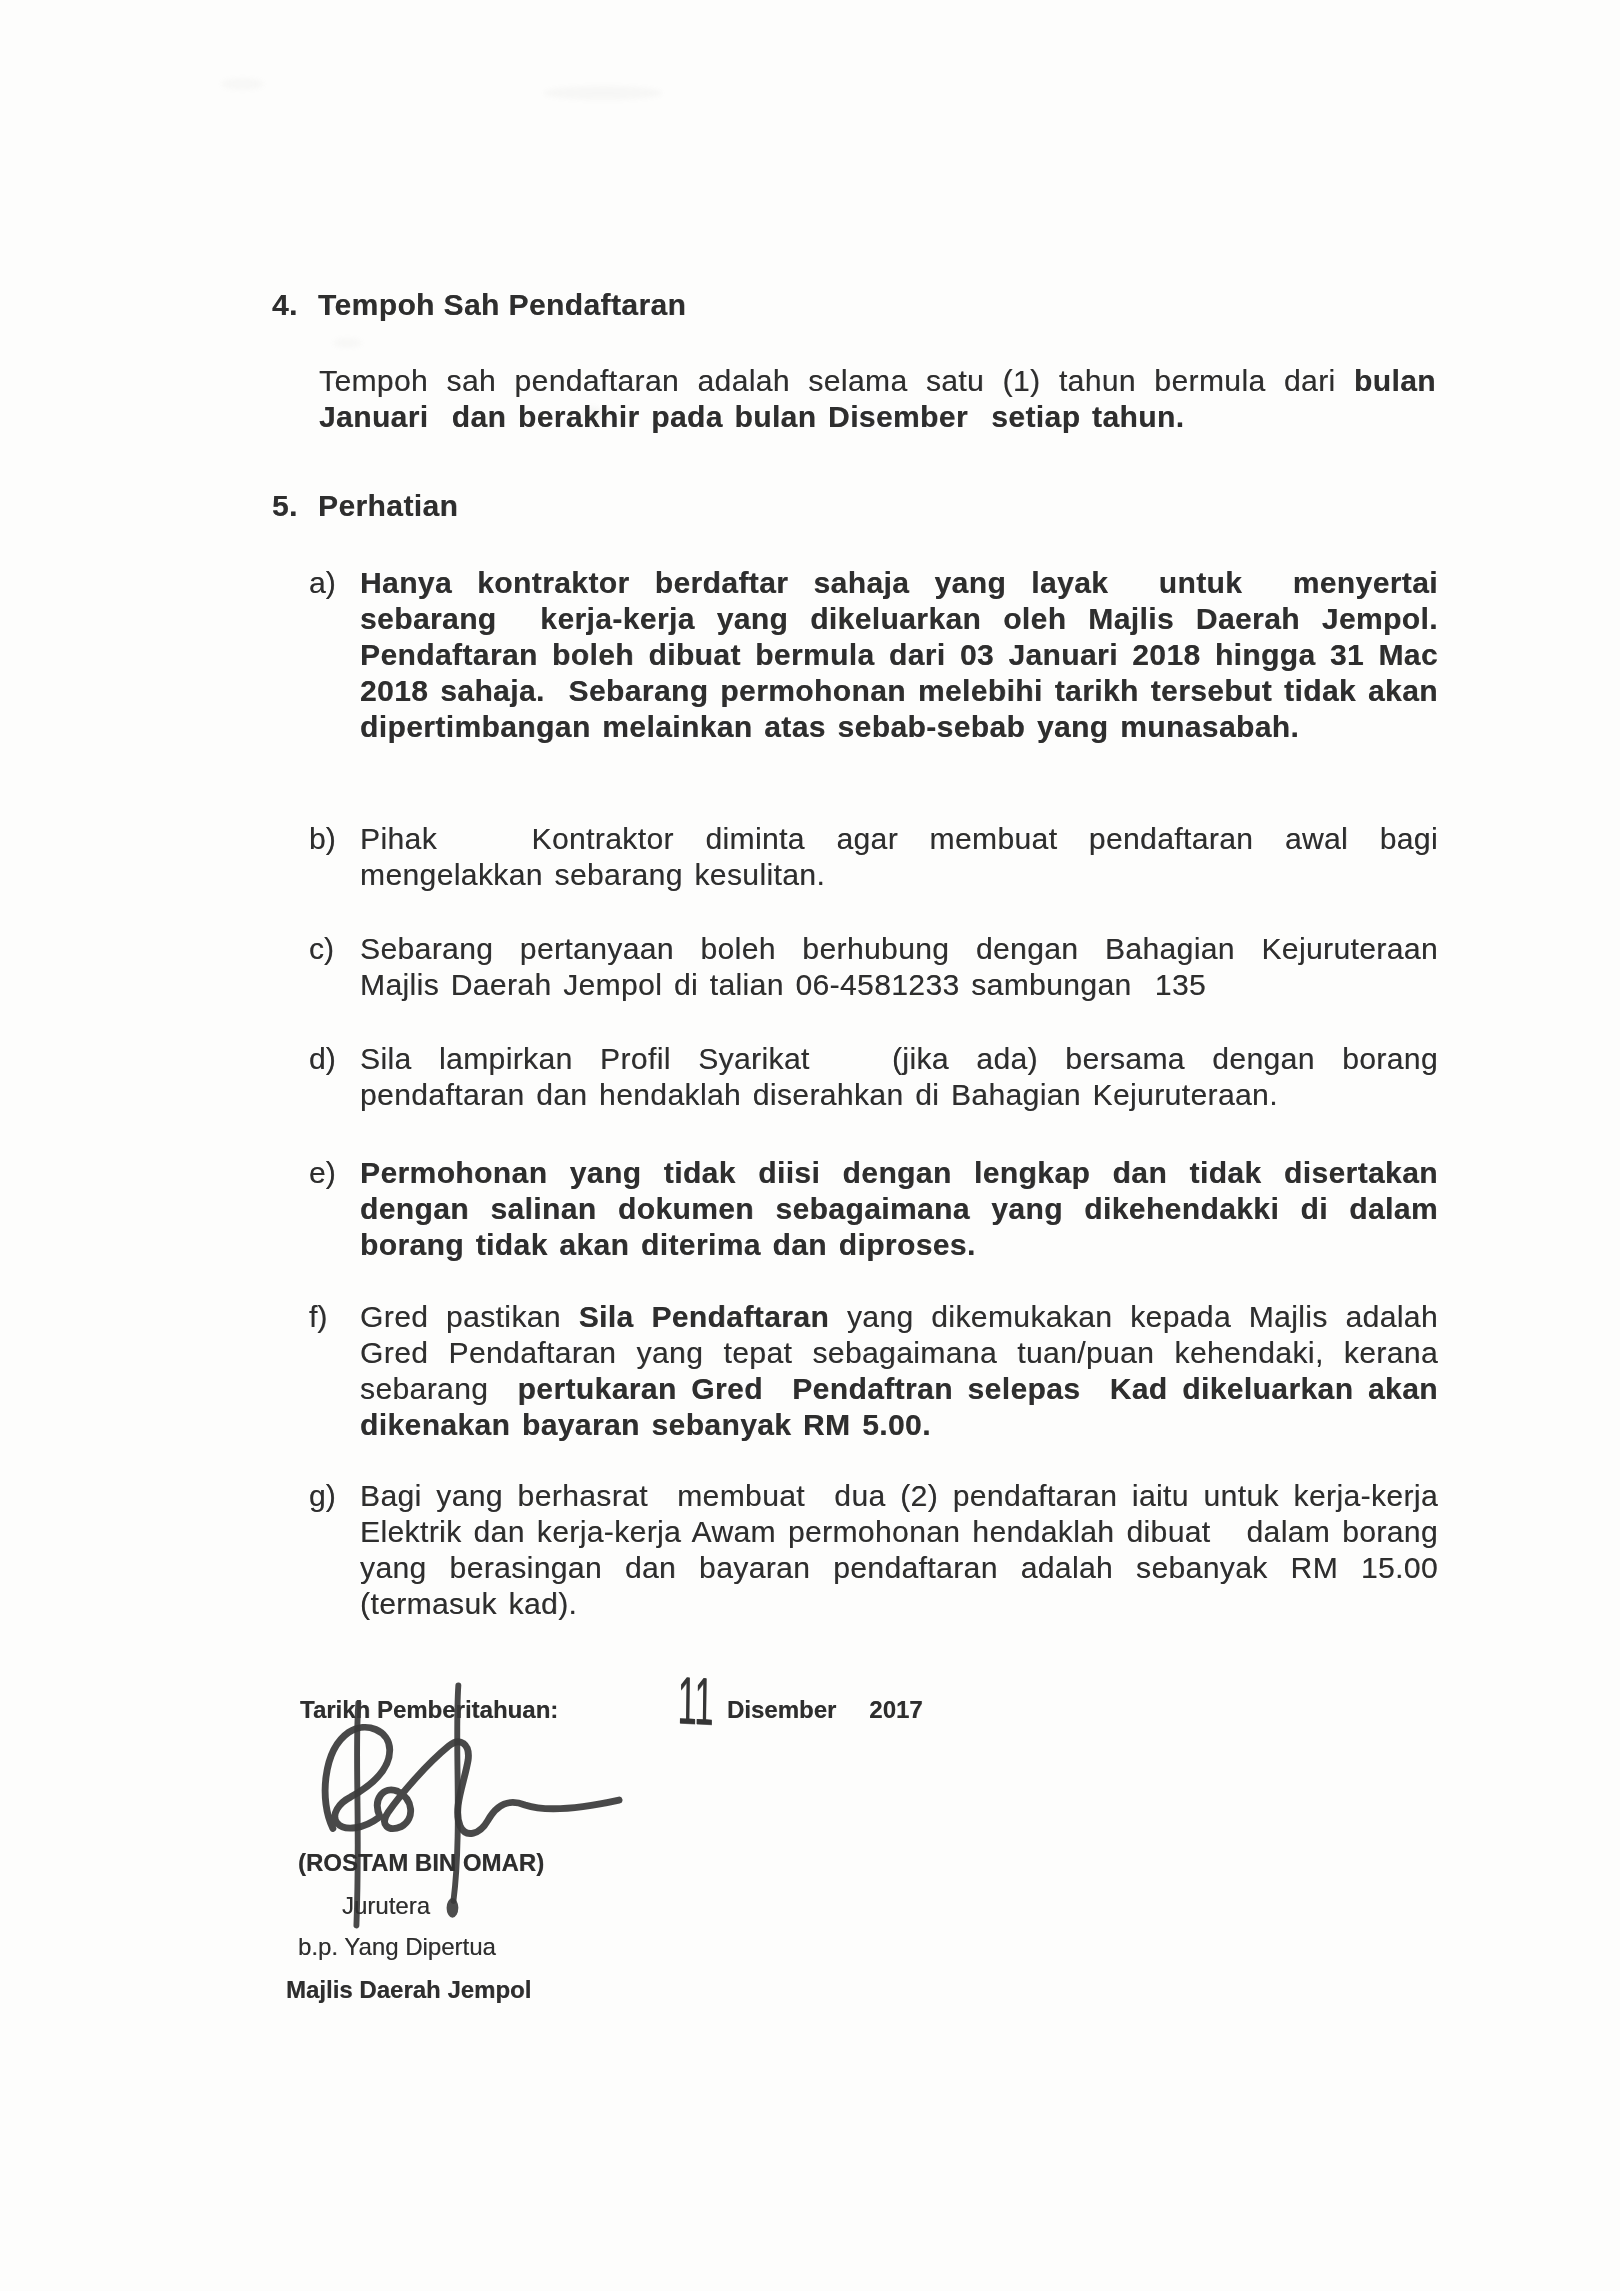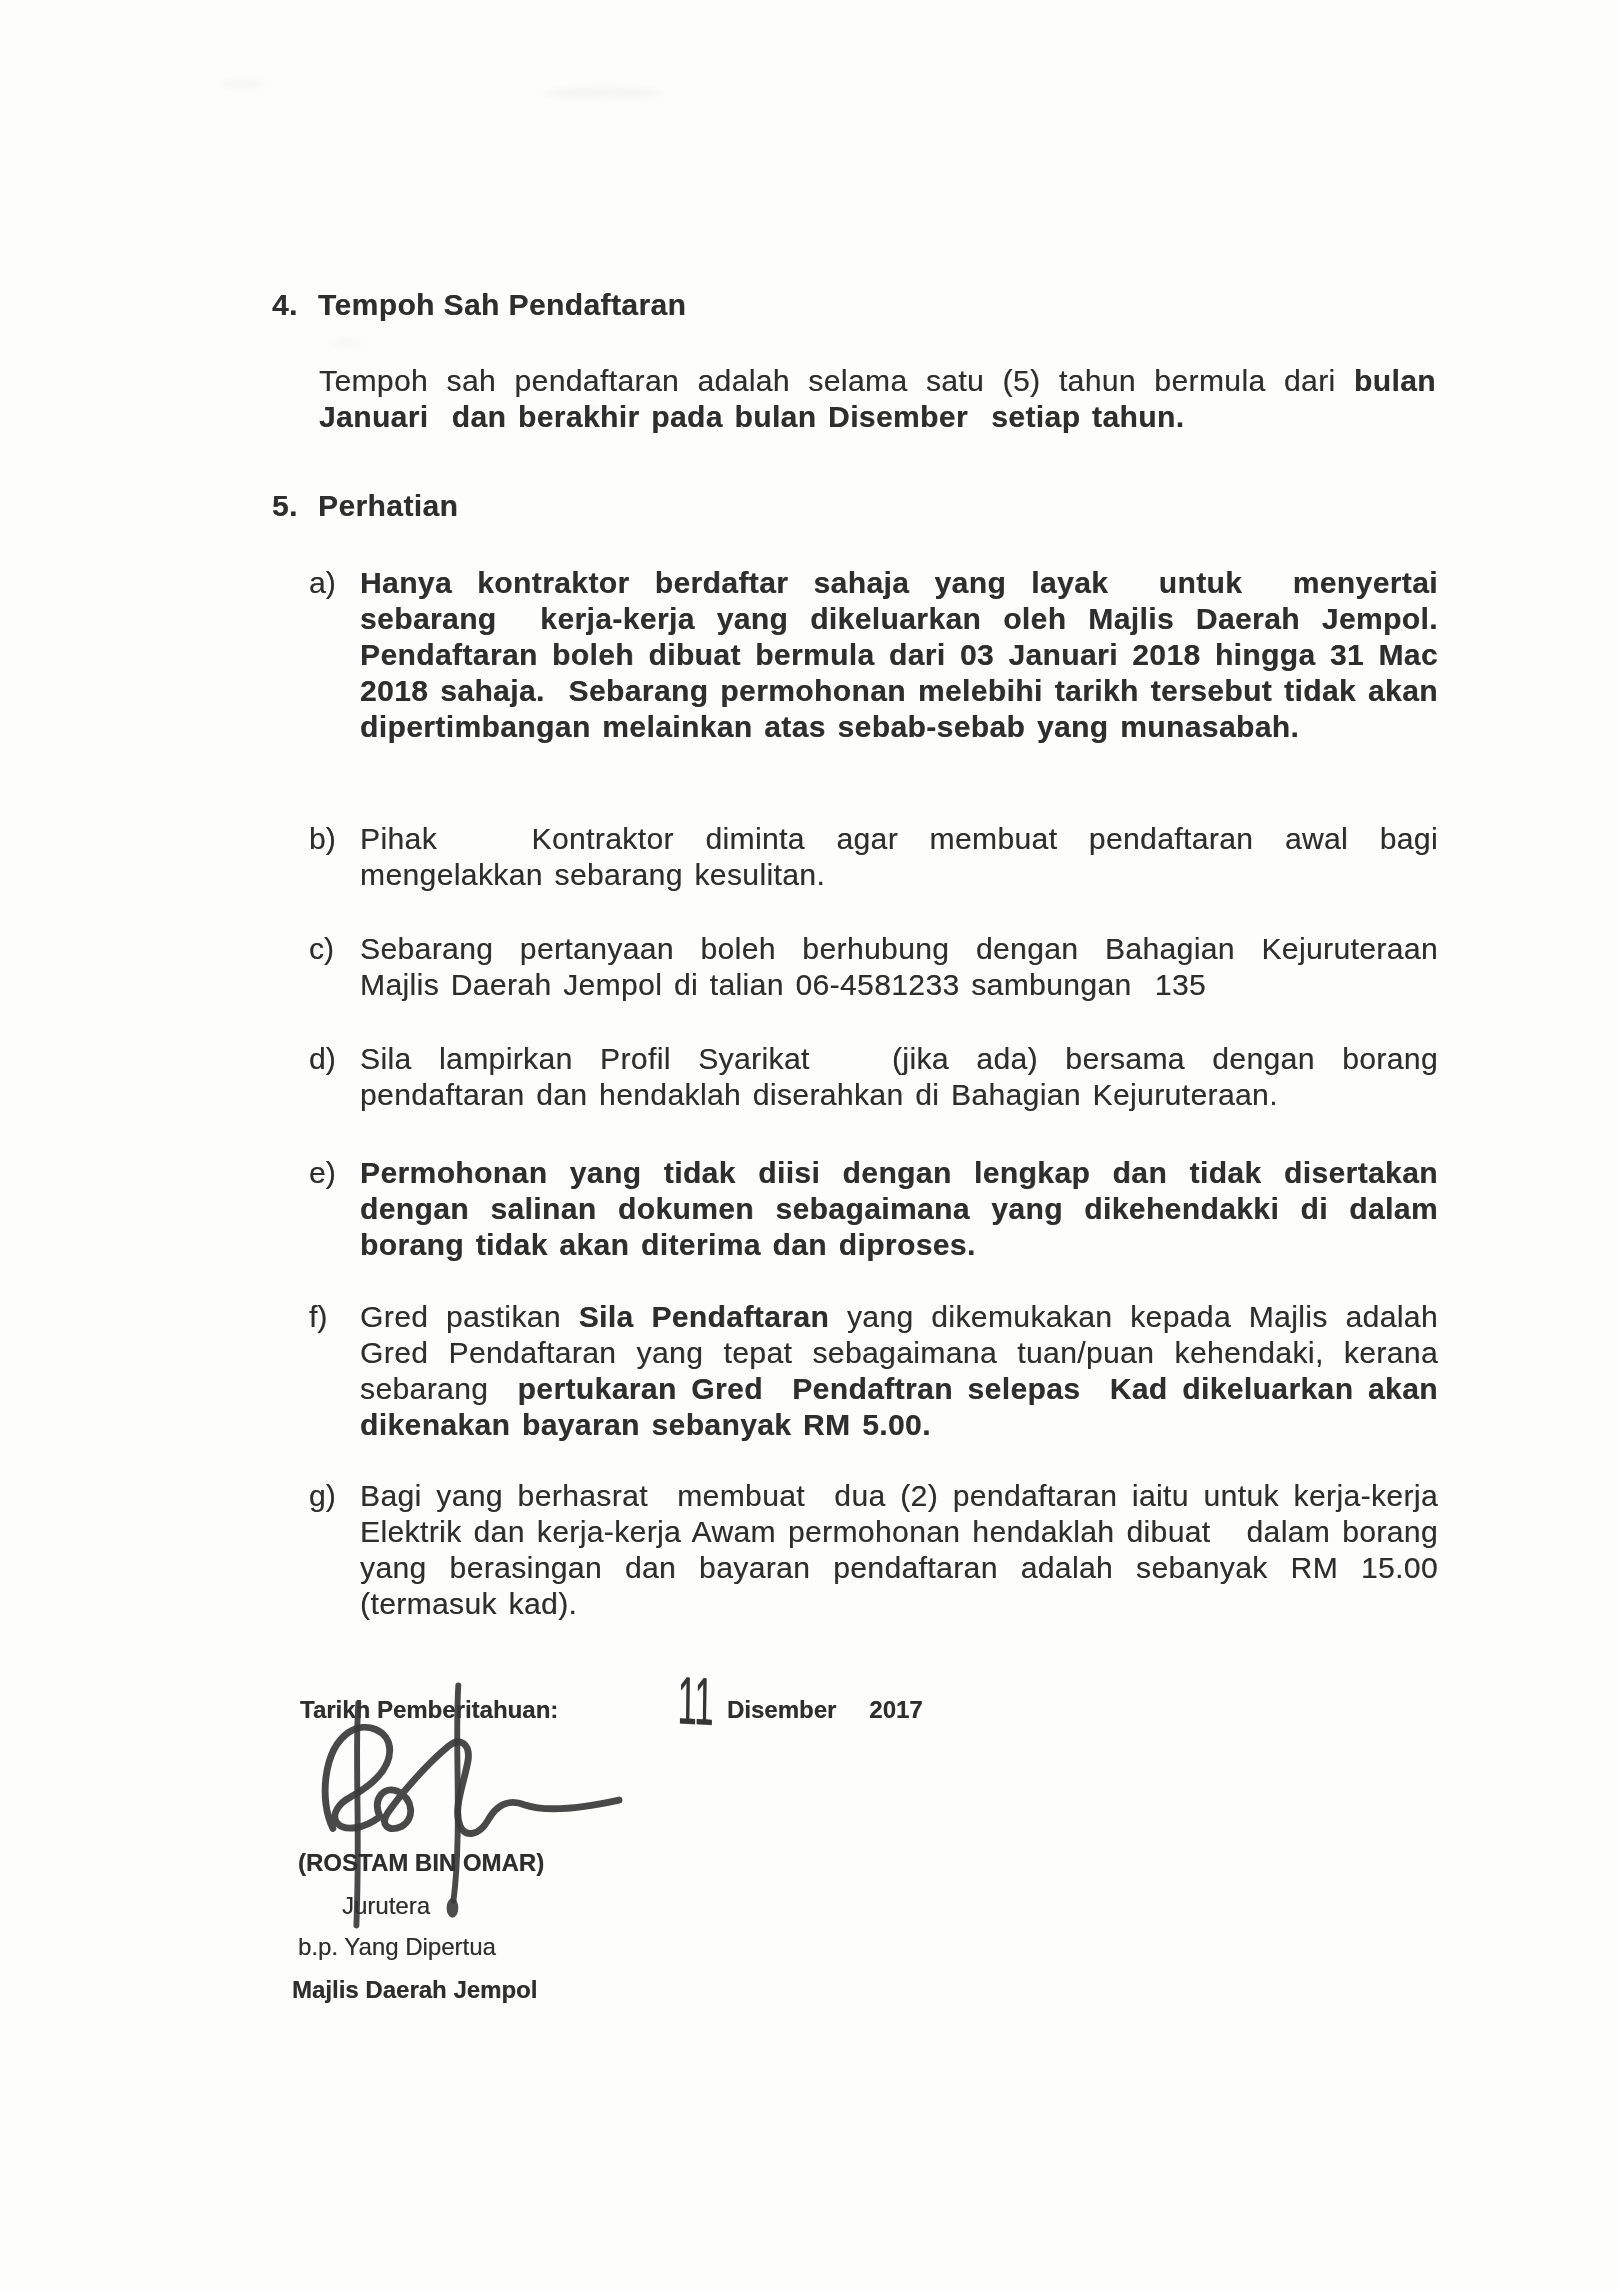--- a/index.html
+++ b/index.html
@@ -46,21 +46,21 @@
 
   <div class="smudge" style="left:544px;top:86px;width:118px;height:13.7px;opacity:0.06;"></div>
   <div class="smudge" style="left:221px;top:78px;width:43px;height:11.8px;opacity:0.05;"></div>
   <div class="smudge" style="left:333px;top:338px;width:29px;height:9.8px;opacity:0.05;"></div>
   <div class="smudge" style="left:583px;top:407px;width:19.6px;height:15.7px;opacity:0.07;"></div>
 
   <div class="abs heading ink" style="left:272px;top:287px;">
     <span class="num">4.</span><span>Tempoh Sah Pendaftaran</span>
   </div>
 
-  <div class="abs para ink sec4-para"><span>Tempoh sah pendaftaran adalah selama satu (5) tahun bermula dari </span><span class="b">bulan Januari &nbsp;dan berakhir pada bulan Disember &nbsp;setiap tahun.</span></div>
+  <div class="abs para ink sec4-para"><span>Tempoh sah pendaftaran adalah selama satu (1) tahun bermula dari </span><span class="b">bulan Januari &nbsp;dan berakhir pada bulan Disember &nbsp;setiap tahun.</span></div>
 
   <div class="abs heading ink" style="left:272px;top:488px;">
     <span class="num">5.</span><span>Perhatian</span>
   </div>
 
   <div class="item" style="top:565px;">
     <span class="ilabel ink">a)</span>
     <div class="para itext ink"><span class="b">Hanya kontraktor berdaftar sahaja yang layak &nbsp;untuk &nbsp;menyertai sebarang &nbsp;kerja-kerja yang dikeluarkan oleh Majlis Daerah Jempol. Pendaftaran boleh dibuat bermula dari 03 Januari 2018 hingga 31 Mac 2018 sahaja. &nbsp;Sebarang permohonan melebihi tarikh tersebut tidak akan dipertimbangan melainkan atas sebab-sebab yang munasabah.</span></div>
   </div>
 
@@ -117,16 +117,16 @@
              C190,82 200,90 198,106
              C194,130 182,156 190,174
              C196,186 210,182 218,168
              C228,150 240,146 256,152
              C280,160 320,154 352,147" stroke-width="7"></path>
   </svg>
 
   <div class="abs footer-line ink b" style="left:298px;top:1843px;">(ROSTAM BIN OMAR)</div>
   <div class="abs footer-line ink" style="left:298px;top:1886px;margin-left:44px;">Jurutera</div>
   <div class="abs footer-line ink" style="left:298px;top:1927px;text-align:right;">b.p. Yang Dipertua</div>
-  <div class="abs footer-line ink b" style="left:292px;top:1970px;">Majlis Daerah Jempol</div>
+  <div class="abs footer-line ink b" style="left:286px;top:1970px;">Majlis Daerah Jempol</div>
 
 </div>
 
 
 </body></html>

